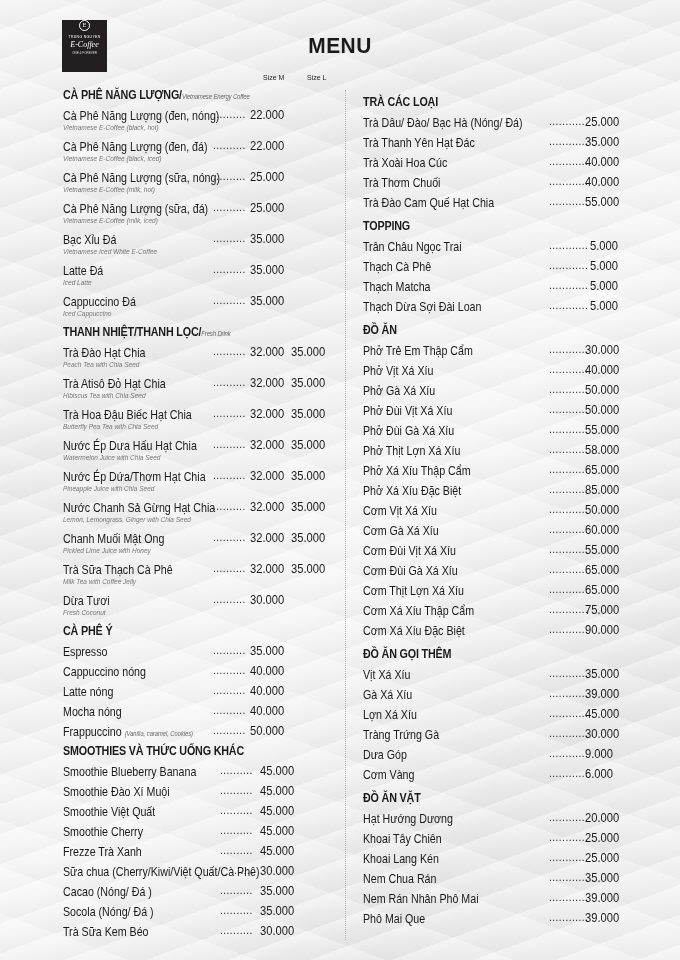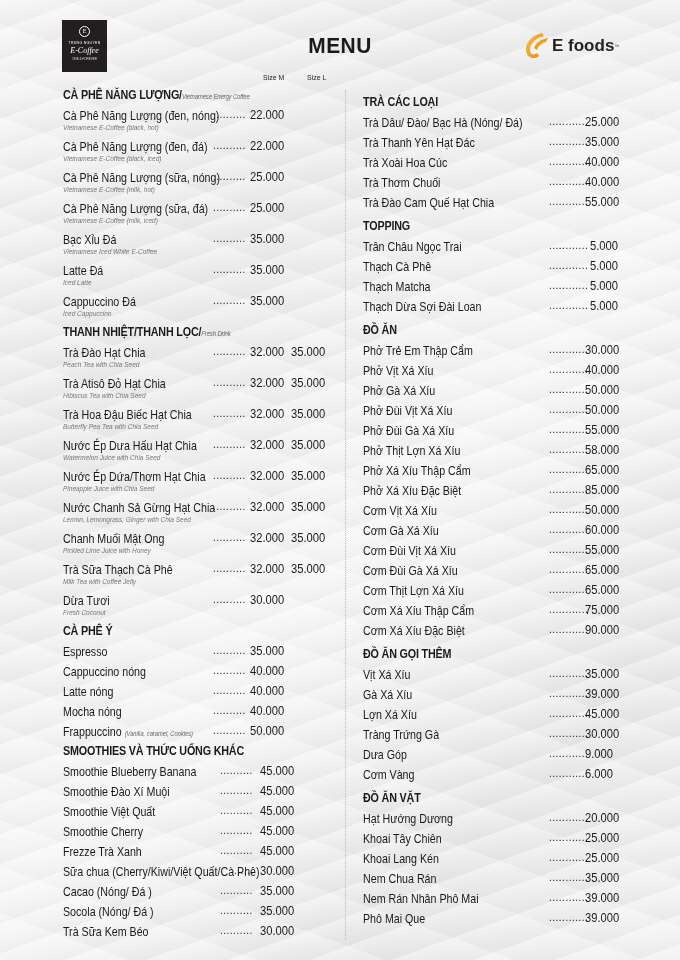--- a/index.html
+++ b/index.html
@@ -14,21 +14,21 @@
     position: absolute; inset: 0;
     background:
       repeating-linear-gradient(160deg, rgba(255,255,255,0.35) 0px, rgba(255,255,255,0.0) 14px, rgba(0,0,0,0.02) 28px),
       repeating-linear-gradient(20deg, rgba(0,0,0,0.015) 0px, rgba(255,255,255,0.0) 22px, rgba(255,255,255,0.25) 44px);
     pointer-events: none;
   }
   .header { position: absolute; top: 0; left: 0; width: 680px; height: 78px; }
   .logo-left {
     position: absolute; left: 62px; top: 20px; width: 45px; height: 52px;
     background: #231f20; color: #fff; display: flex; flex-direction: column;
-    align-items: center; justify-content: flex-start; padding-top: 6px;
+    align-items: center; justify-content: flex-start; 
   }
   .logo-left .emblem {
     width: 11px; height: 11px; border: 1px solid #fff; border-radius: 50%;
     font-size: 6px; line-height: 9px; text-align: center; font-family: "Liberation Serif", serif;
   }
   .logo-left .brand-small { font-size: 3.5px; letter-spacing: 0.3px; margin-top: 4px; }
   .logo-left .brand-script { font-family: "Liberation Serif", serif; font-style: italic; font-size: 8px; margin-top: 1px; }
   .logo-left .brand-tag { font-size: 3px; margin-top: 2px; opacity: 0.8; }
   .menu-title {
     position: absolute; left: 0; width: 680px; top: 33px; text-align: center;
@@ -91,34 +91,20 @@
 <div class="texture"></div>
 
 <div class="header">
   <div class="logo-left">
     <div class="emblem">E</div>
     <div class="brand-small">TRUNG NGUYEN</div>
     <div class="brand-script">E-Coffee</div>
     <div class="brand-tag">ONE &amp; FOREVER</div>
   </div>
   <div class="menu-title">MENU</div>
-  <div class="logo-right">
-    <svg class="e-mark" viewBox="0 0 28 30" width="28" height="30">
-      <defs>
-        <linearGradient id="eg" x1="0" y1="0" x2="1" y2="1">
-          <stop offset="0" stop-color="#f7c04a"></stop>
-          <stop offset="1" stop-color="#e98a12"></stop>
-        </linearGradient>
-      </defs>
-      <path d="M20 2 C10 4, 3 12, 4 20 C5 27, 12 29, 17 25 L15 22 C11 25, 8 23, 8 19 C8 12, 14 7, 22 5 Z" fill="url(#eg)"></path>
-      <path d="M12 17 C14 11, 20 8, 26 7 L24 11 C19 12, 16 15, 15 19 Z" fill="#f0a020"></path>
-    </svg>
-    <span class="e-text">E foods</span>
-    <span class="tm">™</span>
-  </div>
 </div>
 
 <div class="size-labels size-m"><span>Size M</span></div>
 <div class="size-labels size-l"><span>Size L</span></div>
 
 <div class="divider"></div>
 
 <div class="col col-left">
 
   <div class="section-title">

